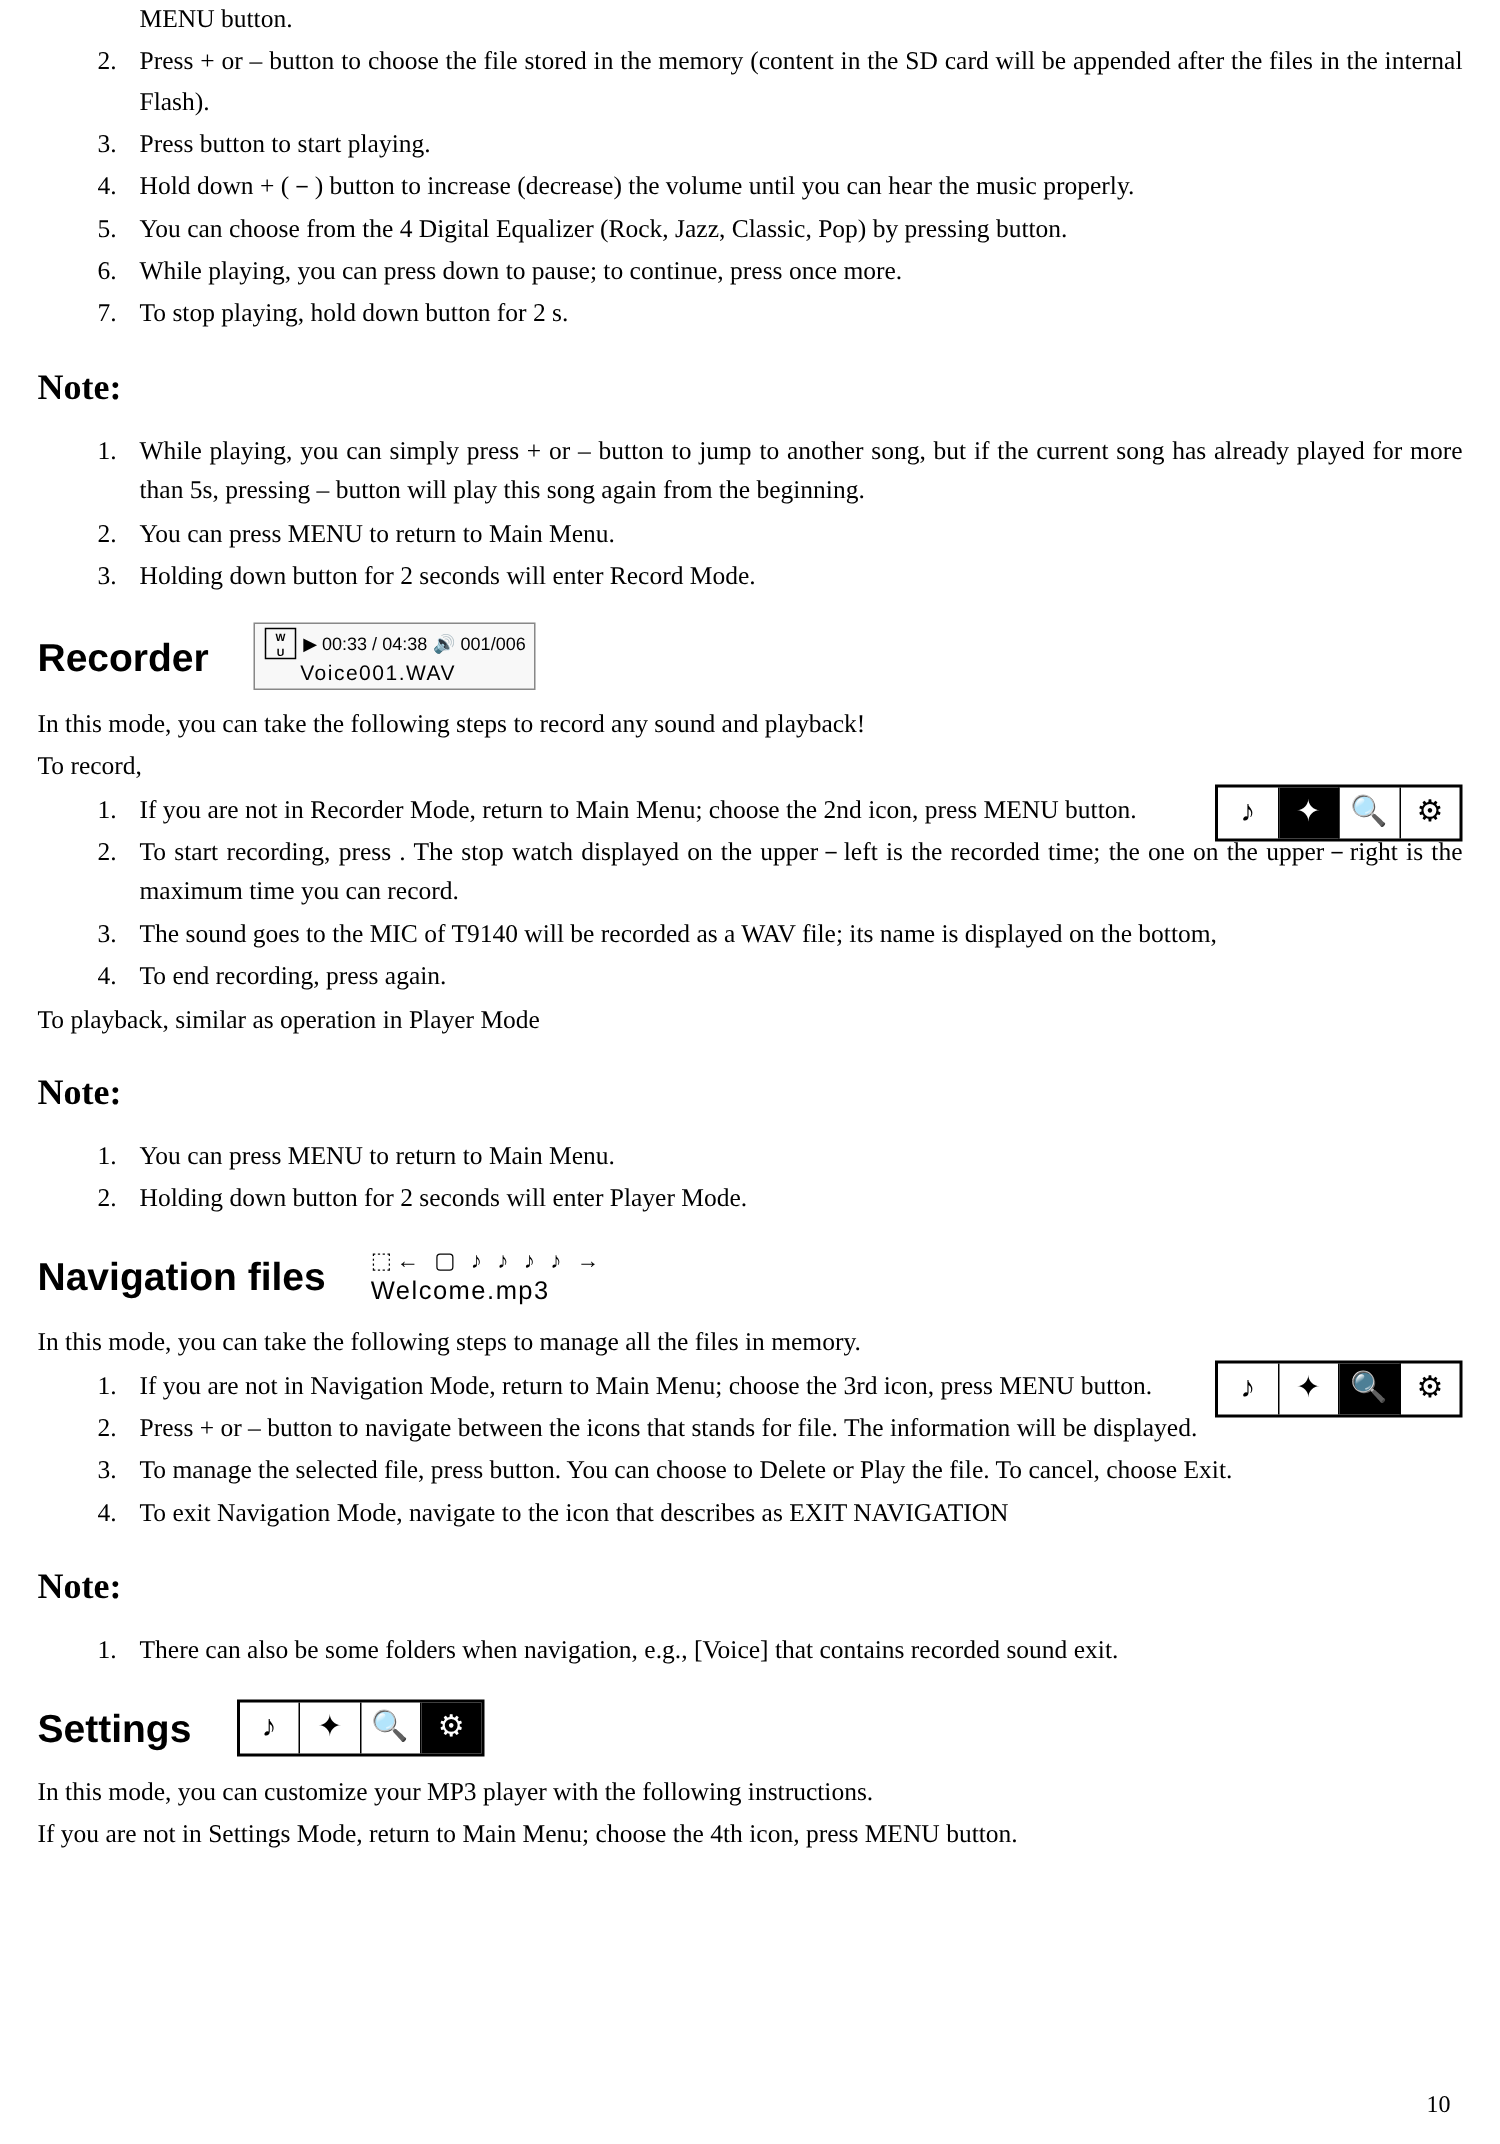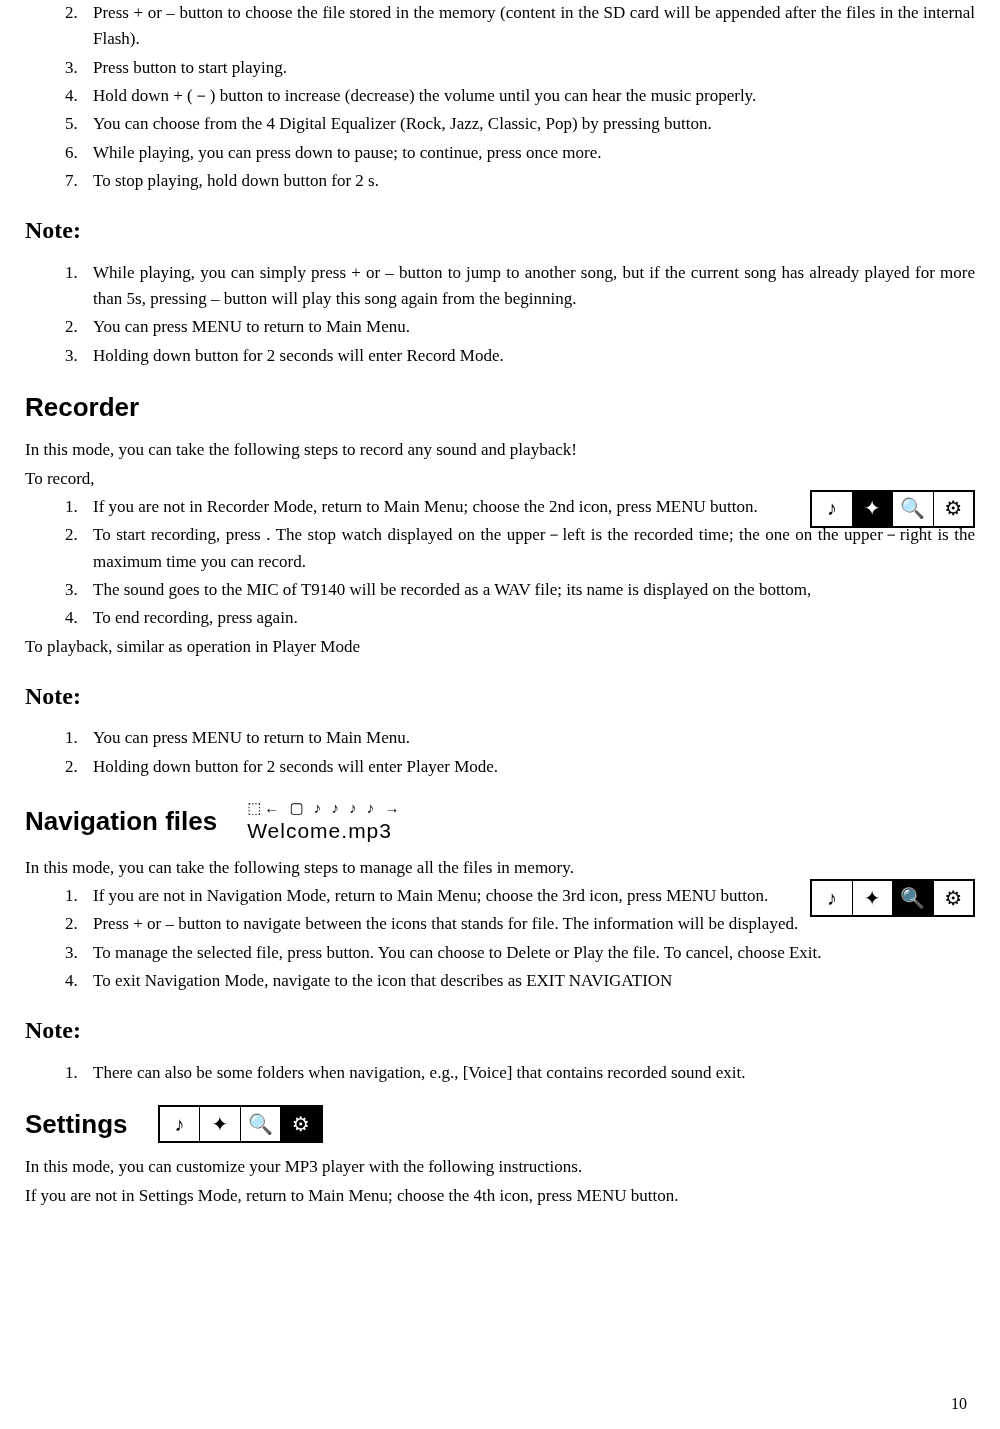--- a/index.html
+++ b/index.html
@@ -51,21 +51,21 @@
       min-width: 180px;
     }
     .lcd-row1 { display: flex; align-items: center; gap: 4px; }
     .lcd-row2 { font-size: 14px; padding-left: 24px; letter-spacing: 1px; }
     .lcd-nav {
       font-family: Arial, sans-serif;
       font-size: 13px;
       line-height: 1.3;
     }
     .lcd-nav .nav-icons { letter-spacing: 3px; font-size: 15px; }
-    .lcd-nav .nav-file { font-size: 21px; letter-spacing: 1px; }
+    .lcd-nav .nav-file { font-size: 17px; letter-spacing: 1px; }
     .page-num {
       position: absolute;
       bottom: 12px;
       right: 33px;
       font-size: 16px;
     }
     .para { margin: 2px 0; }
     .mini-icon-box {
       border: 2px solid #000;
       width: 165px;
@@ -83,20 +83,24 @@
     }
     .mini-icon-box .cell:last-child { border-right: none; }
     .mini-icon-box .cell.sel { background: #000; color: #fff; }
     svg { display: block; }
   </style>
 </head>
 <body>
 
 <div class="ol">
   <div class="item">
+      <span class="num"></span>
+      <span class="txt">MENU button.</span>
+    </div>
+  <div class="item">
       <span class="num">2.</span>
       <span class="txt">Press + or – button to choose the file stored in the memory (content in the SD card will be appended after the files in the internal Flash).</span>
     </div>
   <div class="item">
       <span class="num">3.</span>
       <span class="txt">Press        button to start playing.</span>
     </div>
   <div class="item">
       <span class="num">4.</span>
       <span class="txt">Hold down + (－) button to increase (decrease) the volume until you can hear the music properly.</span>
@@ -126,20 +130,32 @@
       <span class="txt">You can press MENU to return to Main Menu.</span>
     </div>
   <div class="item">
       <span class="num">3.</span>
       <span class="txt">Holding down        button for 2 seconds will enter Record Mode.</span>
     </div>
 </div>
 
 <div class="heading-row">
   <h2 class="section">Recorder</h2>
+  <div class="lcd">
+    <div class="lcd-row1">
+      <svg width="22" height="22" viewBox="0 0 22 22">
+          <rect x="1" y="1" width="20" height="20" fill="none" stroke="#000" stroke-width="1"></rect>
+          <text x="11" y="9" font-size="7" text-anchor="middle" font-family="Arial" font-weight="bold">W</text>
+          <text x="11" y="19" font-size="7" text-anchor="middle" font-family="Arial" font-weight="bold">U</text>
+        </svg>
+      <span>▶ <span>00:33 / 04:38</span></span>
+      <span style="margin-left:auto;">🔊 <span>001/006</span></span>
+    </div>
+    <div class="lcd-row2">Voice001.WAV</div>
+  </div>
 </div>
 
 <div class="para">In this mode, you can take the following steps to record any sound and playback!</div>
 <div class="para">To record,</div>
 
 <div class="ol">
   <div class="item with-right-image">
     <span class="num">1.</span>
     <span class="txt" style="padding-right:84px;">If you are not in Recorder Mode, return to Main Menu; choose the 2nd icon, press MENU button.</span>
     <div class="right-img">

